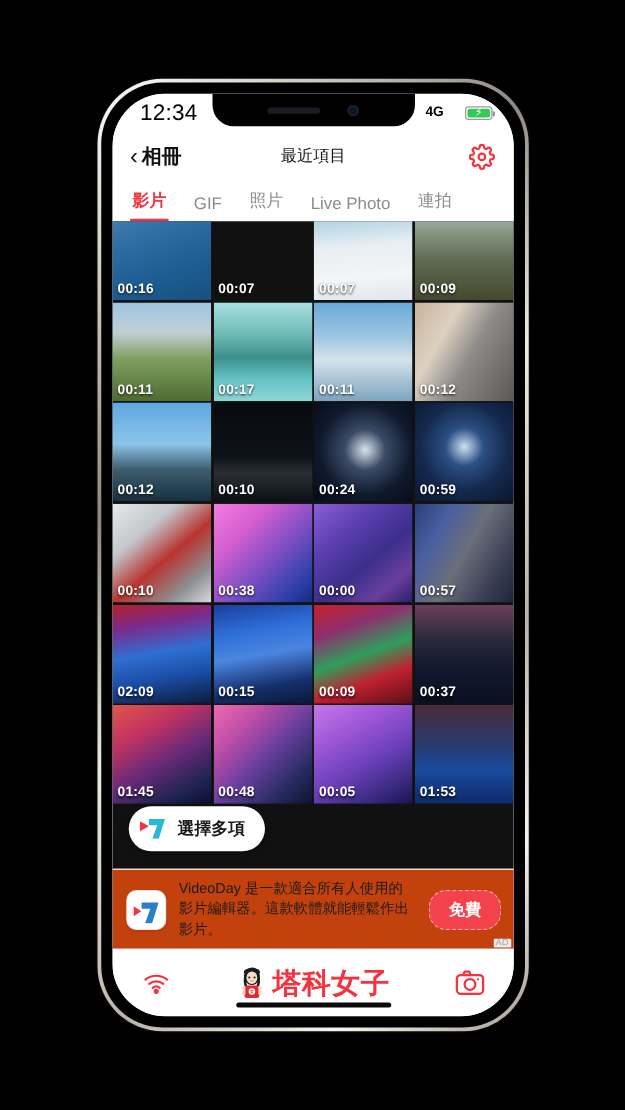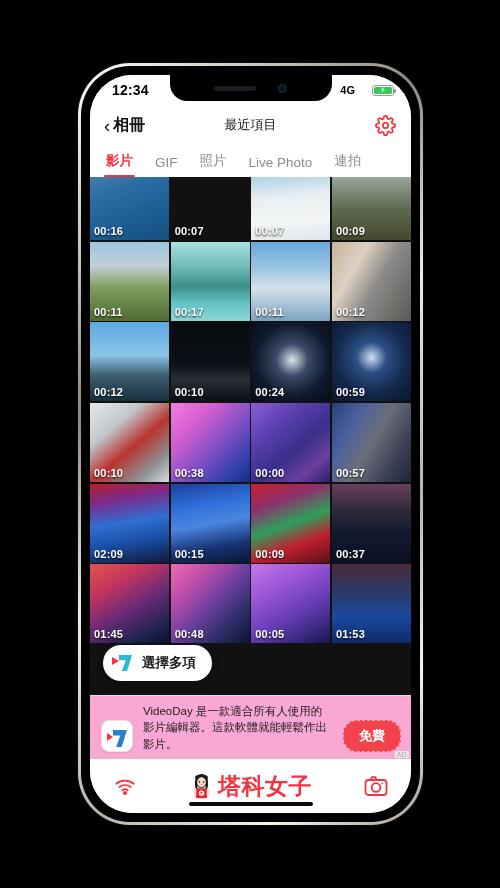--- a/index.html
+++ b/index.html
@@ -49,21 +49,21 @@
   .notch-cam { width: 9px; height: 9px; border-radius: 50%; background:#0d1520; box-shadow: inset 0 0 2px #2b4668; }
 
   
   .statusbar {
     position: relative; z-index: 30;
     height: 30px;
     padding: 0 17px 0 22px;
     display: flex; align-items: center; justify-content: space-between;
     background: #fff;
   }
-  .sb-time { font-size: 14px; font-weight: bold; color:#000; letter-spacing:.2px; }
+  .sb-time { font-size: 18px; font-weight: normal; color:#000; letter-spacing:.2px; }
   .sb-right { display:flex; align-items:center; gap:17px; }
   .sig { display:flex; align-items:flex-end; gap:1.5px; height:10px; }
   .sig i { display:block; width:2.5px; background:#000; border-radius:.5px; }
   .sig i:nth-child(1){height:4px}
   .sig i:nth-child(2){height:6px}
   .sig i:nth-child(3){height:8px}
   .sig i:nth-child(4){height:10px}
   .sb-net { font-size:11px; color:#000; font-weight:600; }
   .batt { position:relative; width:22px; height:11px; border:1.2px solid #9a9a9a; border-radius:3px; display:flex; align-items:center; padding:1px; }
   .batt:after { content:""; position:absolute; right:-3.2px; top:3px; width:2px; height:4px; background:#9a9a9a; border-radius:0 1px 1px 0; }
@@ -139,23 +139,23 @@
   }
   .logo-mark .sev {
     position:absolute; left:7px; top:3px; width:13px; height:16px;
     background:#2bb8d4;
     clip-path: polygon(0 0, 100% 0, 62% 100%, 22% 100%, 52% 32%, 0 32%);
   }
 
   
   .ad {
     position:relative;
-    background:#f9a8d4;
+    background:#c2410c;
     border-top:.5px solid #e2e2e5;
-    display:flex; align-items:flex-end; gap:10px;
+    display:flex; align-items:center; gap:10px;
     padding: 7px 10px 7px 11px;
     min-height: 46px;
   }
   .ad-icon {
     width:32px;height:32px;flex:0 0 32px;
     background:#fff; border-radius:8px;
     border:.5px solid #e6e6e8;
     position:relative;
     box-shadow:0 1px 2px rgba(0,0,0,.08);
   }

